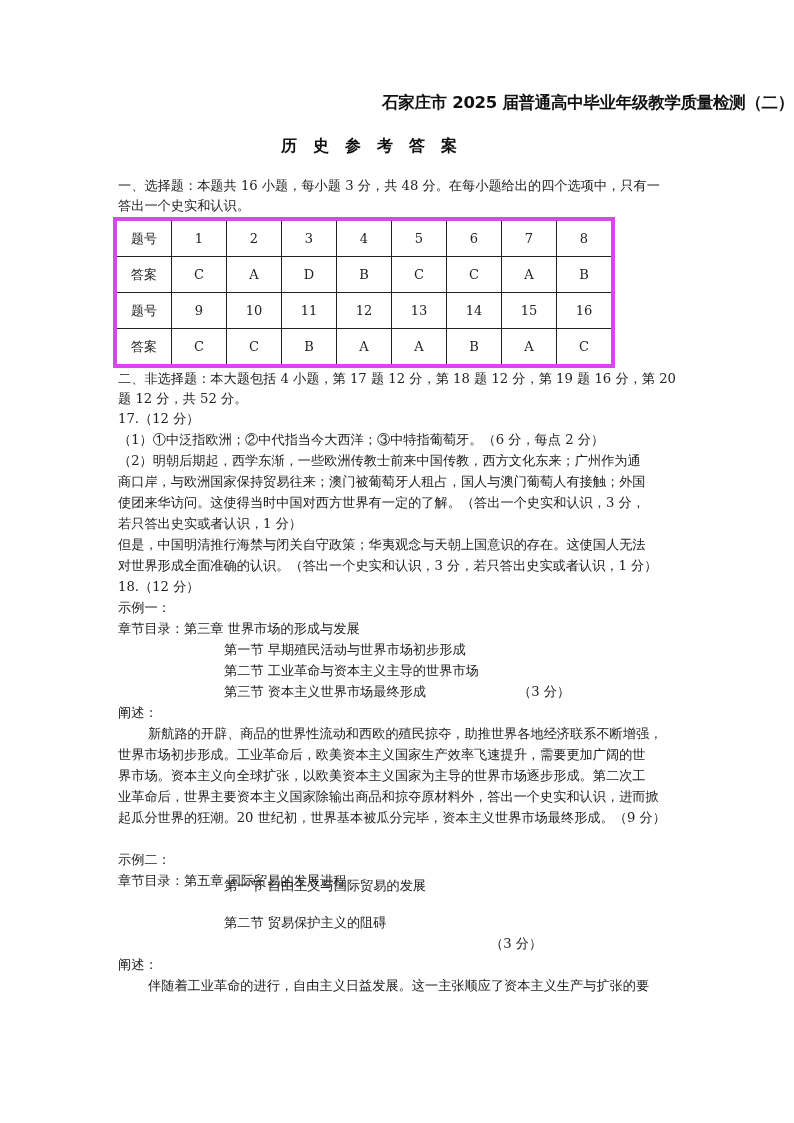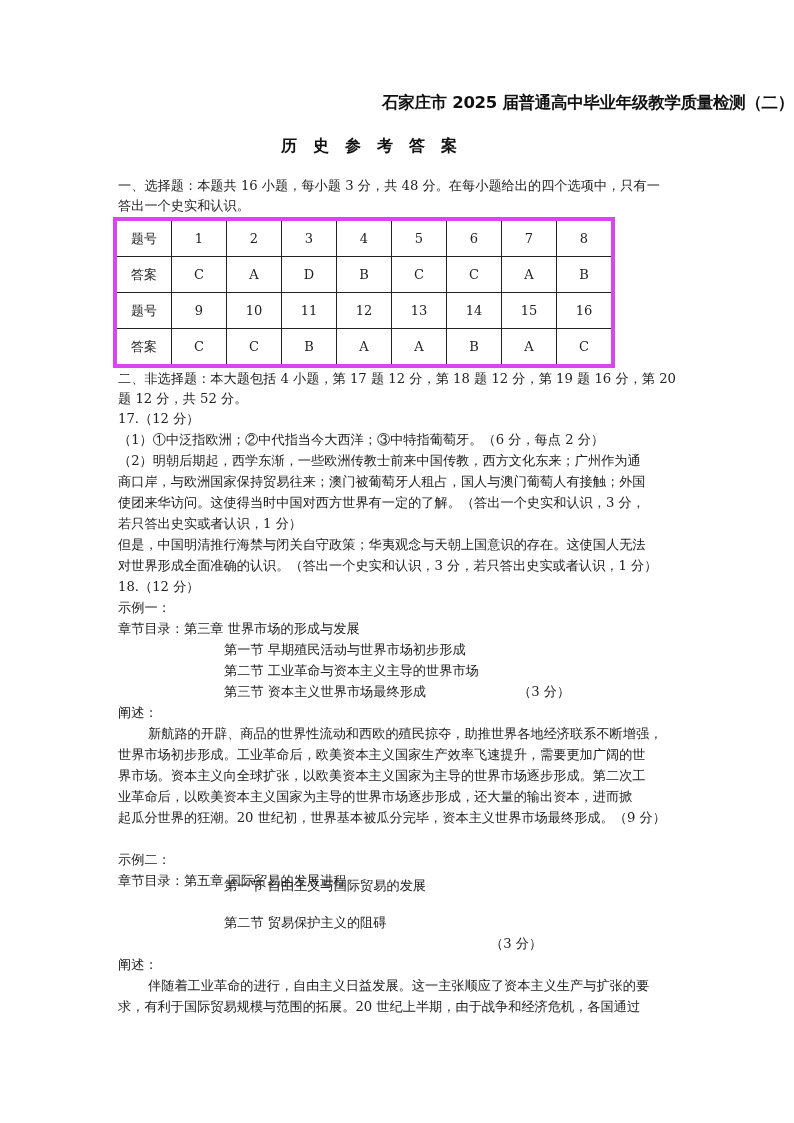--- a/index.html
+++ b/index.html
@@ -103,25 +103,24 @@
   <div class="line" style="top:598px">示例一：</div>
   <div class="line" style="top:619px">章节目录：第三章  世界市场的形成与发展</div>
   <div class="line sec" style="top:640px">第一节  早期殖民活动与世界市场初步形成</div>
   <div class="line sec" style="top:661px">第二节  工业革命与资本主义主导的世界市场</div>
   <div class="line sec" style="top:682px">第三节  资本主义世界市场最终形成</div>
   <div class="score" style="top:682px; left:518px">（3 分）</div>
   <div class="line" style="top:703px">阐述：</div>
   <div class="line indent2" style="top:724px">新航路的开辟、商品的世界性流动和西欧的殖民掠夺，助推世界各地经济联系不断增强，</div>
   <div class="line" style="top:745px">世界市场初步形成。工业革命后，欧美资本主义国家生产效率飞速提升，需要更加广阔的世</div>
   <div class="line" style="top:766px">界市场。资本主义向全球扩张，以欧美资本主义国家为主导的世界市场逐步形成。第二次工</div>
-  <div class="line" style="top:787px">业革命后，以欧美资本主义国家为主导的世界市场逐步形成，还大量的输出资本，进而掀</div>
+  <div class="line" style="top:787px">业革命后，世界主要资本主义国家除输出商品和掠夺原材料外，答出一个史实和认识，进而掀</div>
   <div class="line" style="top:808px">起瓜分世界的狂潮。20 世纪初，世界基本被瓜分完毕，资本主义世界市场最终形成。（9 分）</div>
 
   <div class="line" style="top:850px">示例二：</div>
   <div class="line" style="top:871px">章节目录：第五章  国际贸易的发展进程</div>
   <div class="line sec" style="top:876px">第一节  自由主义与国际贸易的发展</div>
   <div class="line sec" style="top:913px">第二节  贸易保护主义的阻碍</div>
   <div class="score" style="top:934px; left:490px">（3 分）</div>
   <div class="line" style="top:955px">阐述：</div>
   <div class="line indent2" style="top:976px">伴随着工业革命的进行，自由主义日益发展。这一主张顺应了资本主义生产与扩张的要</div>
-  <div class="line" style="top:997px">求，有利于国际贸易规模与范围的拓展。20 世纪上半期，由于战争和经济危机，各国通过</div>
 
 </div>
 
 </body></html>

